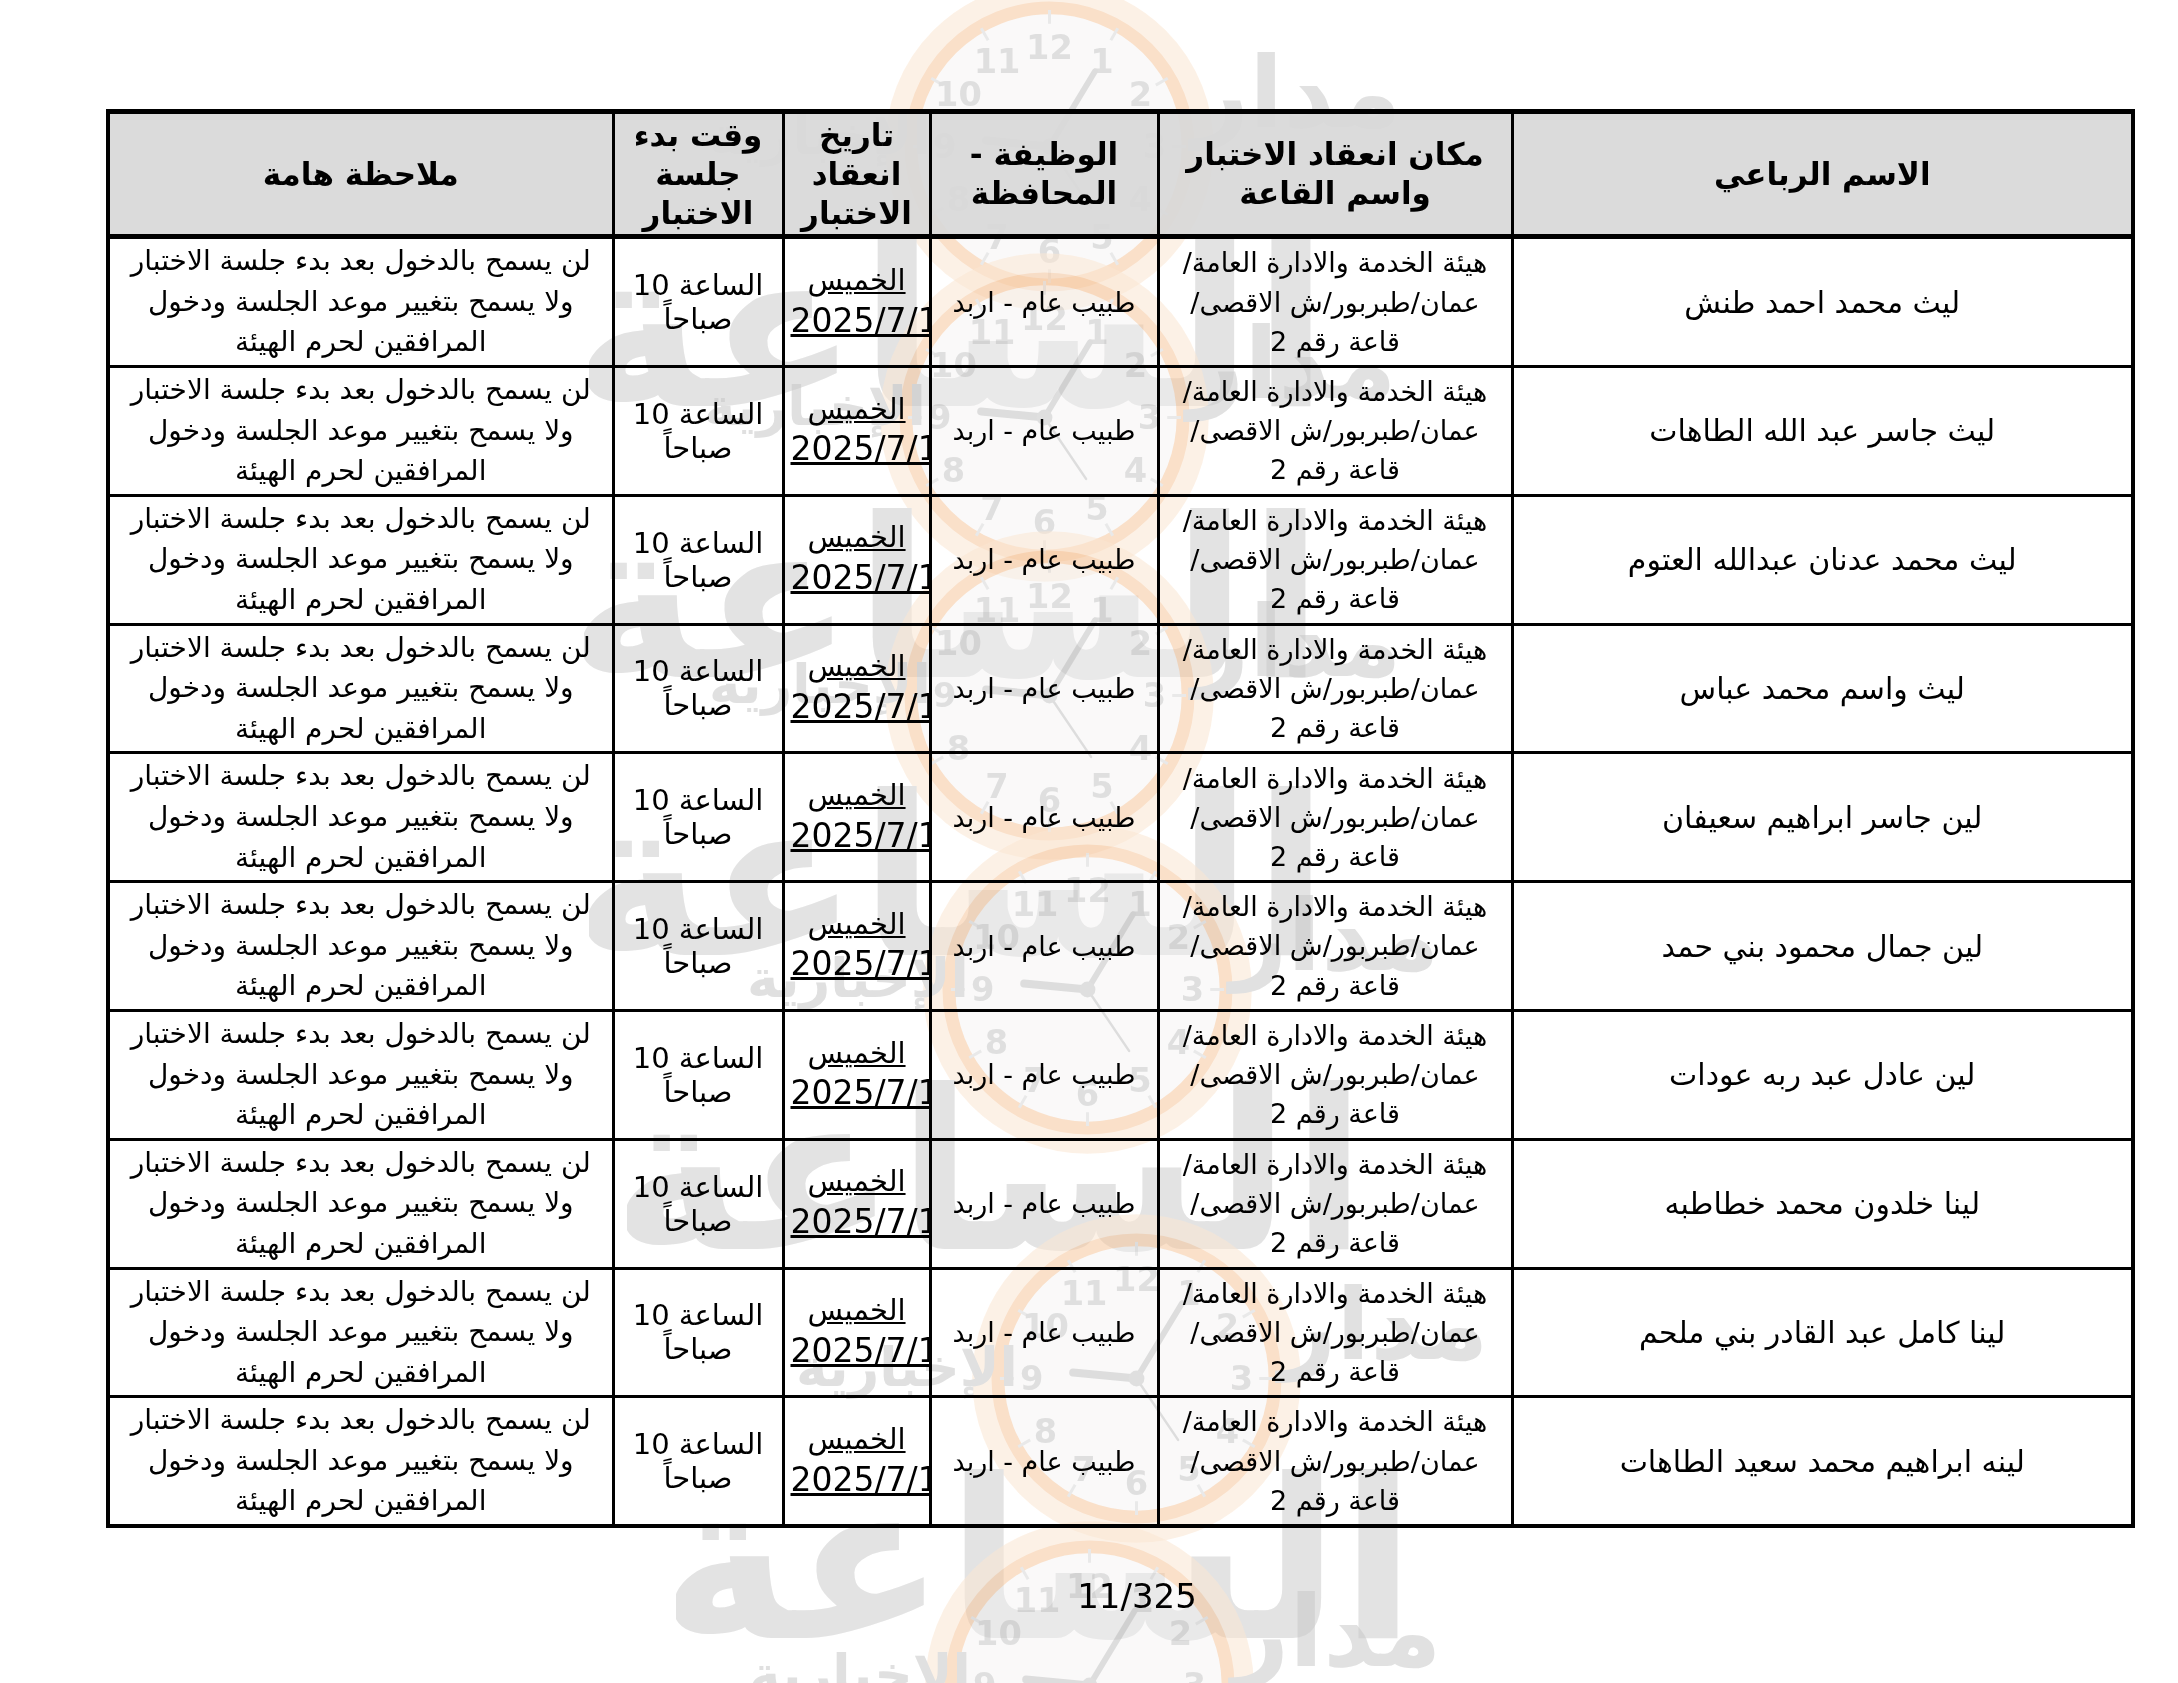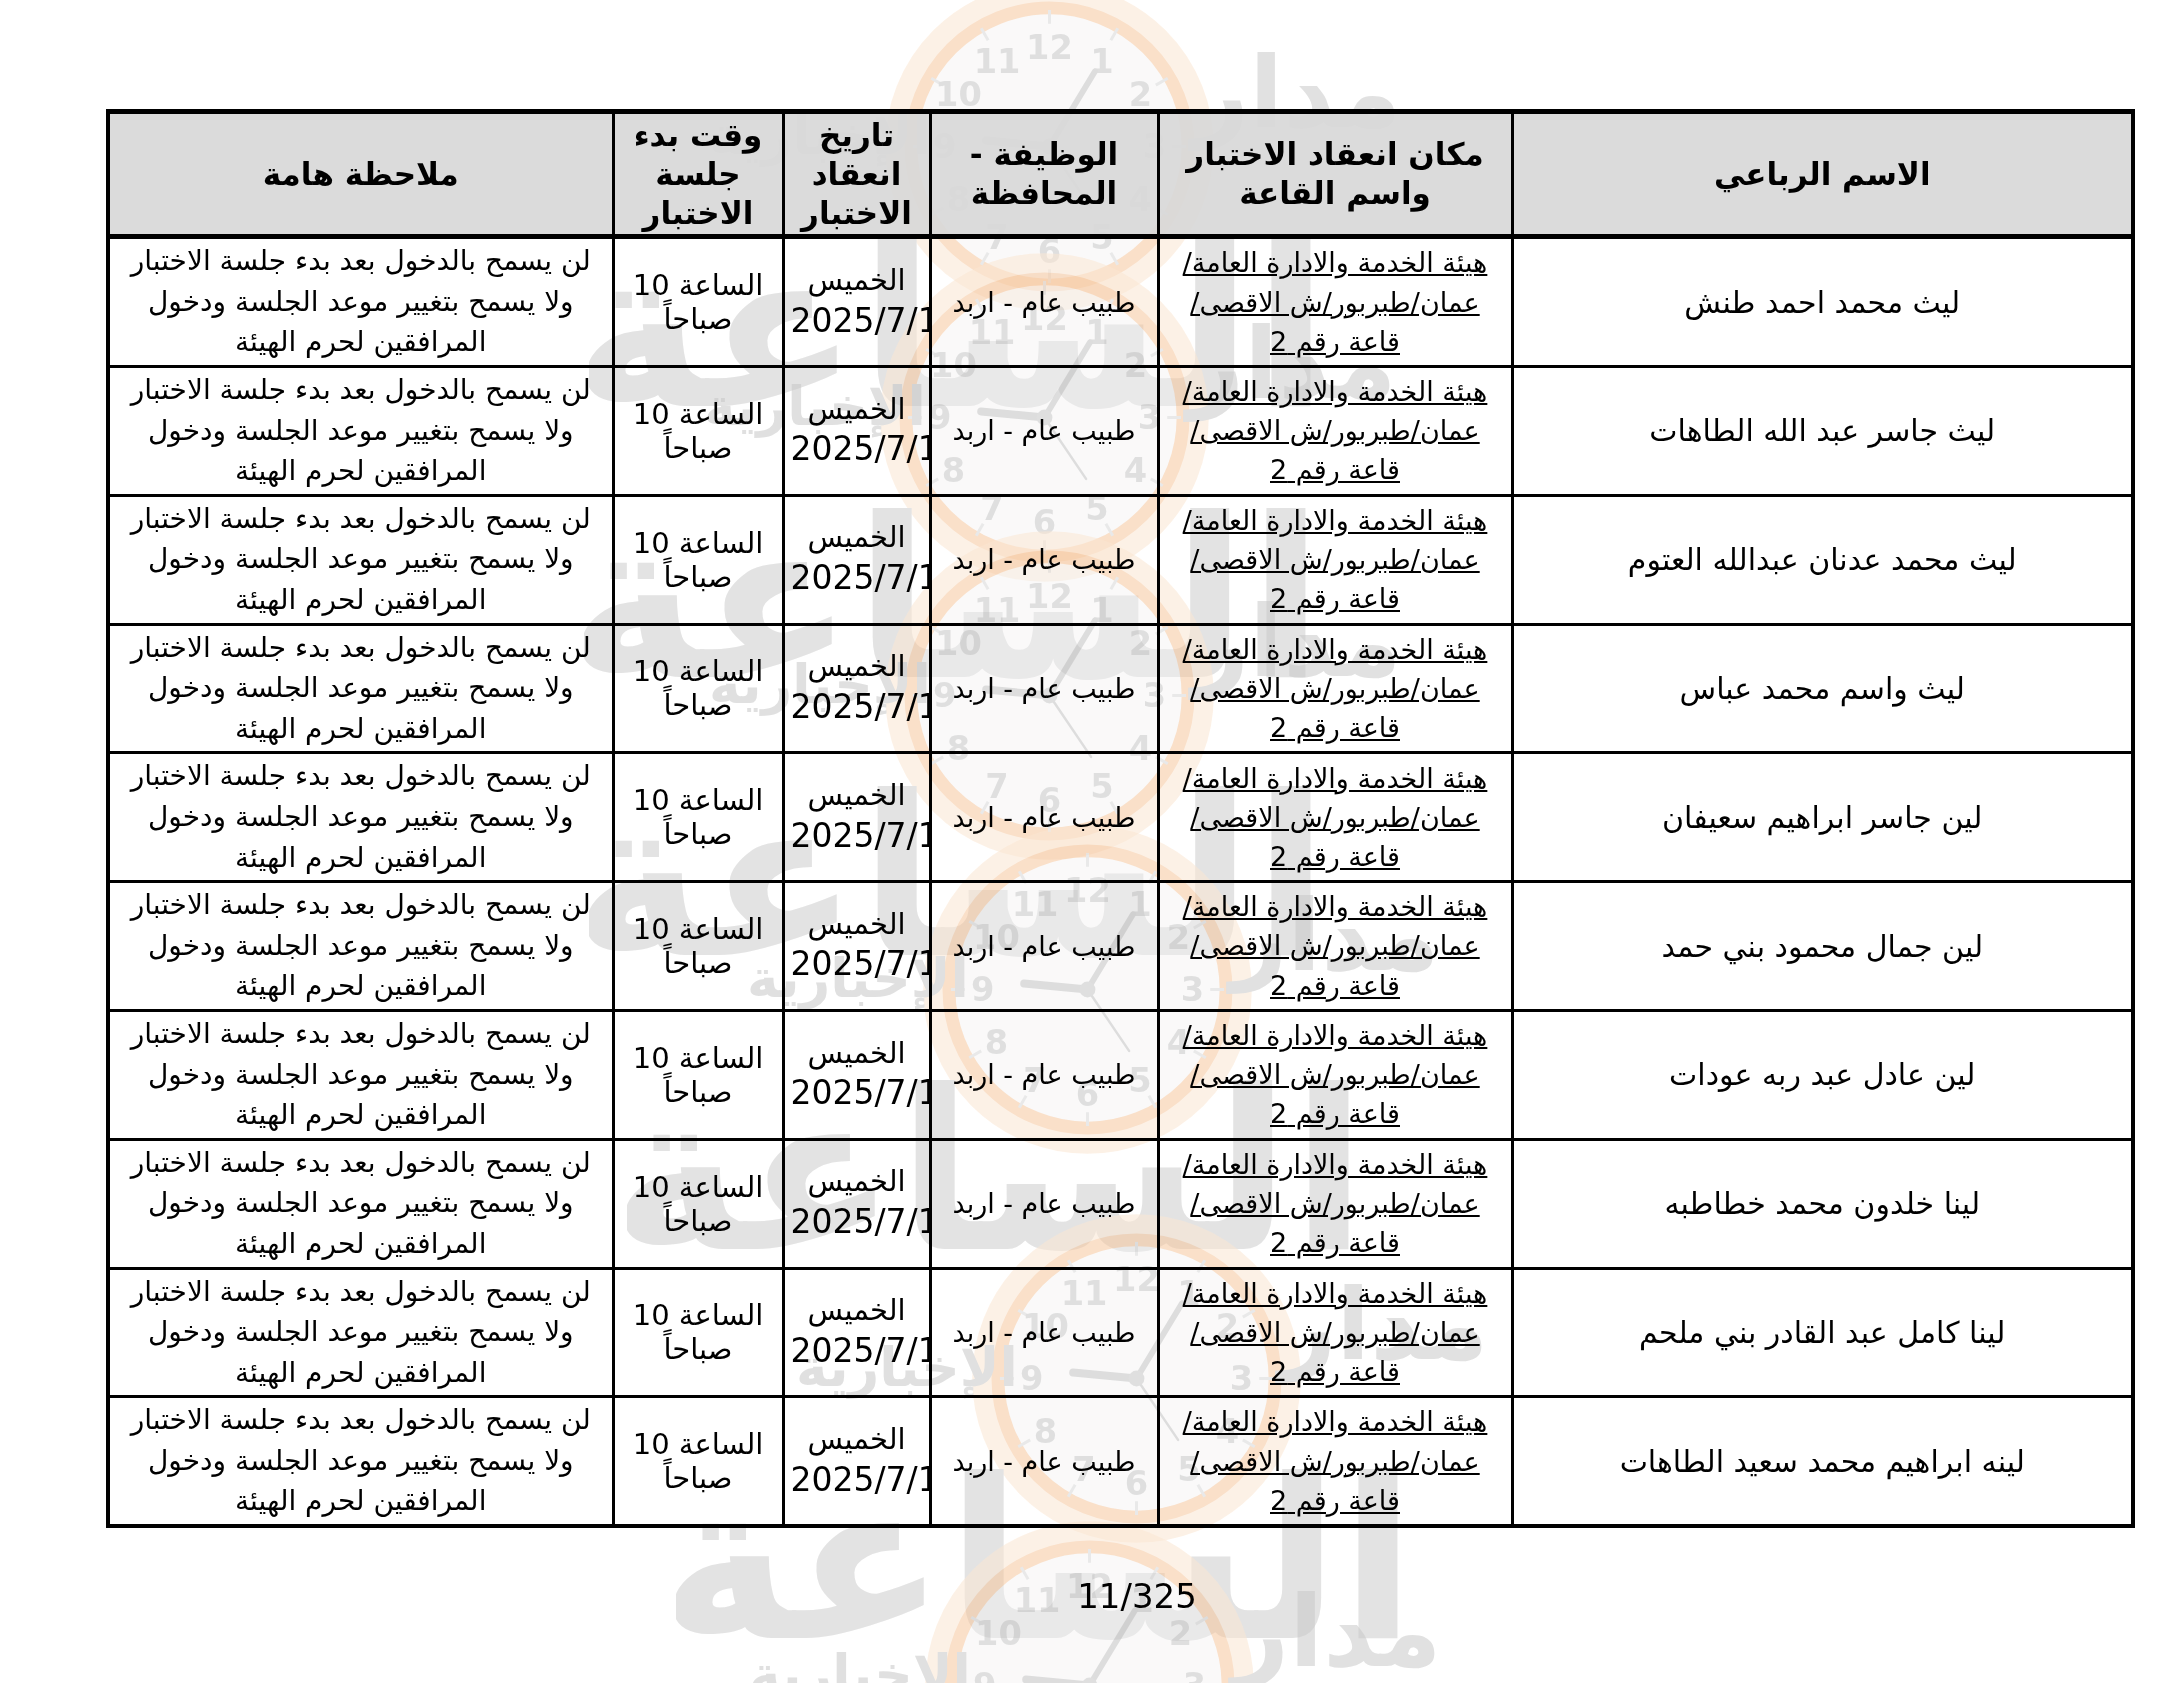--- a/index.html
+++ b/index.html
@@ -41,23 +41,23 @@
     background: rgba(216,216,216,0.92);
     font-weight: bold;
     font-size: 31px;
     line-height: 1.25;
     border-bottom-width: 5px;
     border-top-width: 5px;
   }
   #schedule-table tbody tr { height: 125px; }
   #schedule-table tbody td { background: transparent; }
   td.c-name  { font-size: 30px; margin-left: 40px; }
-  td.c-loc   { font-size: 27px; line-height: 1.45; text-decoration: underline; }
+  td.c-loc   { font-size: 27px; line-height: 1.45; }
   td.c-job   { font-size: 27px; }
-  td.c-date  { font-size: 29px; line-height: 1.3; }
+  td.c-date  { font-size: 29px; line-height: 1.3; text-decoration: underline; }
   td.c-date .date-num { direction: ltr; unicode-bidi: embed; font-size: 33px; }
   td.c-time  { font-size: 29px; }
   td.c-note  { font-size: 28px; line-height: 1.45; }
   
   #page-indicator {
     position: absolute;
     top: 1576px; left: 0;
     width: 100%;
     text-align: center;
     font-size: 34px;

